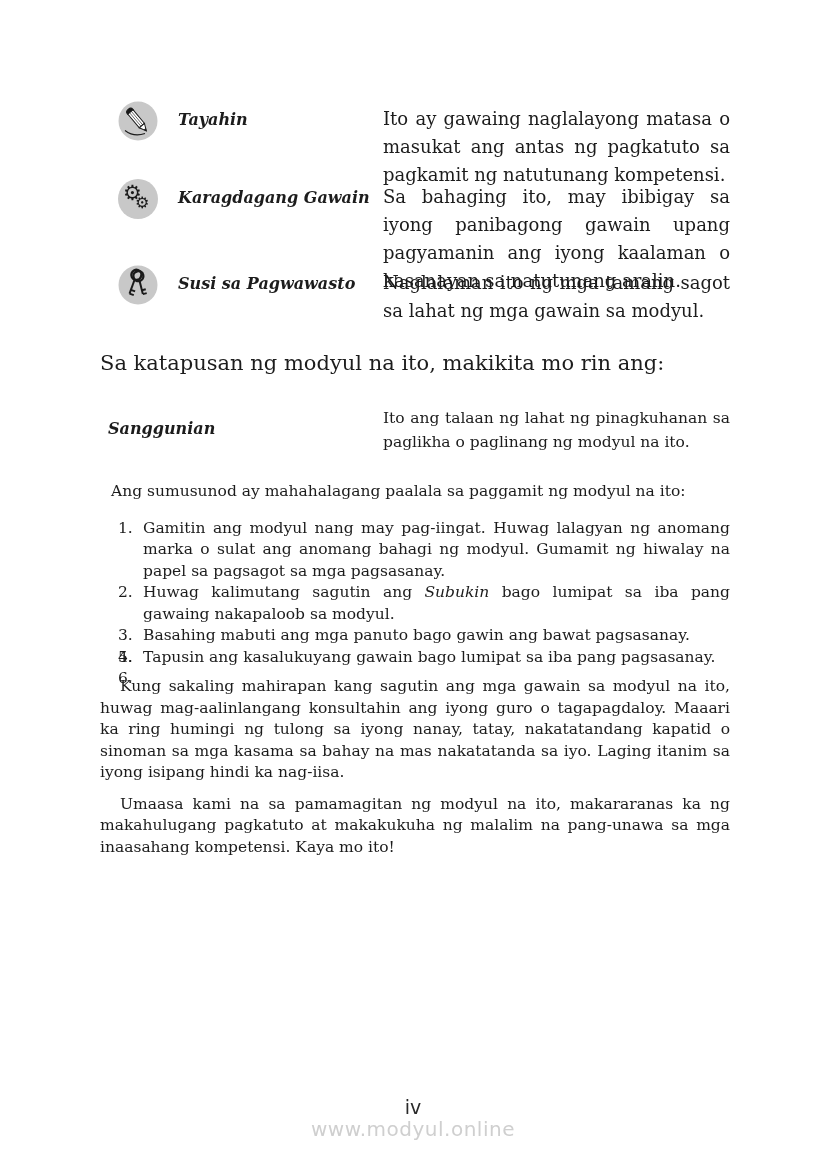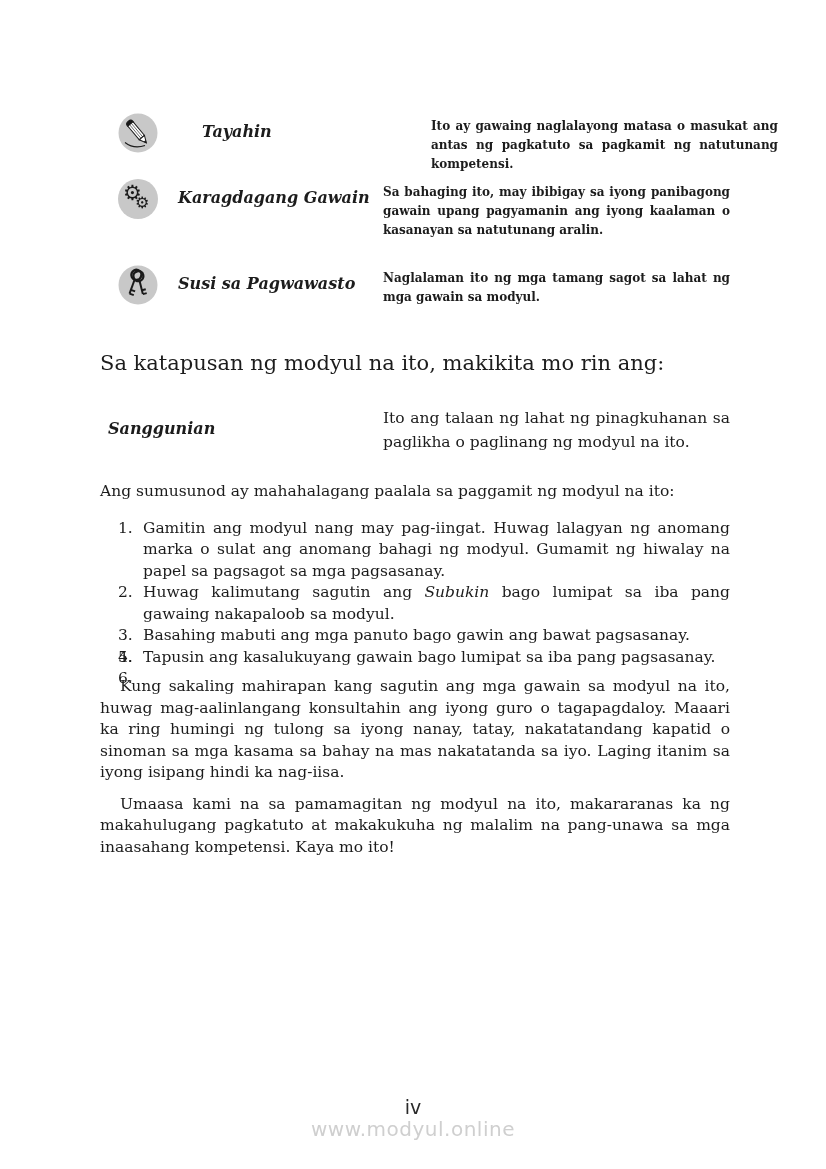--- a/index.html
+++ b/index.html
@@ -17,33 +17,32 @@
     width:630px;
   }
   
   .icon-table{position:relative;height:252px;}
   .legend-row{
     position:absolute;left:0;width:630px;
     display:grid;
     grid-template-columns:78px 205px 347px;
     align-items:start;
   }
-  .row-0{top:12px;gap:24px;} .row-1{top:78px;} .row-2{top:164px;}
+  .row-0{top:0;} .row-1{top:78px;} .row-2{top:164px;}
   .icon-cell{padding-left:18px;padding-top:1px;}
   .icon-cell svg{display:block;}
   .legend-label{
     font-weight:bold;font-style:italic;
     font-size:16px;line-height:22px;
     padding-top:9px;
   }
   .legend-desc{
-    font-size:12px;line-height:19px;
+    font-size:18px;line-height:28px;
     text-align:justify;
     padding-top:5px;
-    font-weight:bold;
   }
   .gear-wrap{position:relative;width:40px;height:40px;border-radius:50%;}
   .gear-glyph{
     position:absolute;
     font-family:"DejaVu Sans",sans-serif;
     color:#1a1a1a;line-height:1;
   }
   .gear-big{font-size:21px;left:5px;top:4px;}
   .gear-small{font-size:16px;left:17px;top:16px;}
   
@@ -58,21 +57,21 @@
     font-weight:bold;font-style:italic;
     font-size:16px;
     padding-left:8px;padding-top:13px;
   }
   .sanggunian-desc{
     font-size:15.5px;line-height:24px;
     text-align:justify;
   }
   .reminders-heading{
     margin-top:26px;
-    font-size:15.5px;line-height:22px;
+    font-size:15.5px;line-height:22px;margin-left:11px;
   }
   .reminders{margin-top:14px;}
   .reminder-item{
     position:relative;
     padding-left:43px;
     font-size:15.5px;line-height:21.5px;
     text-align:justify;
   }
   .reminder-number{
     position:absolute;left:18px;top:0;

